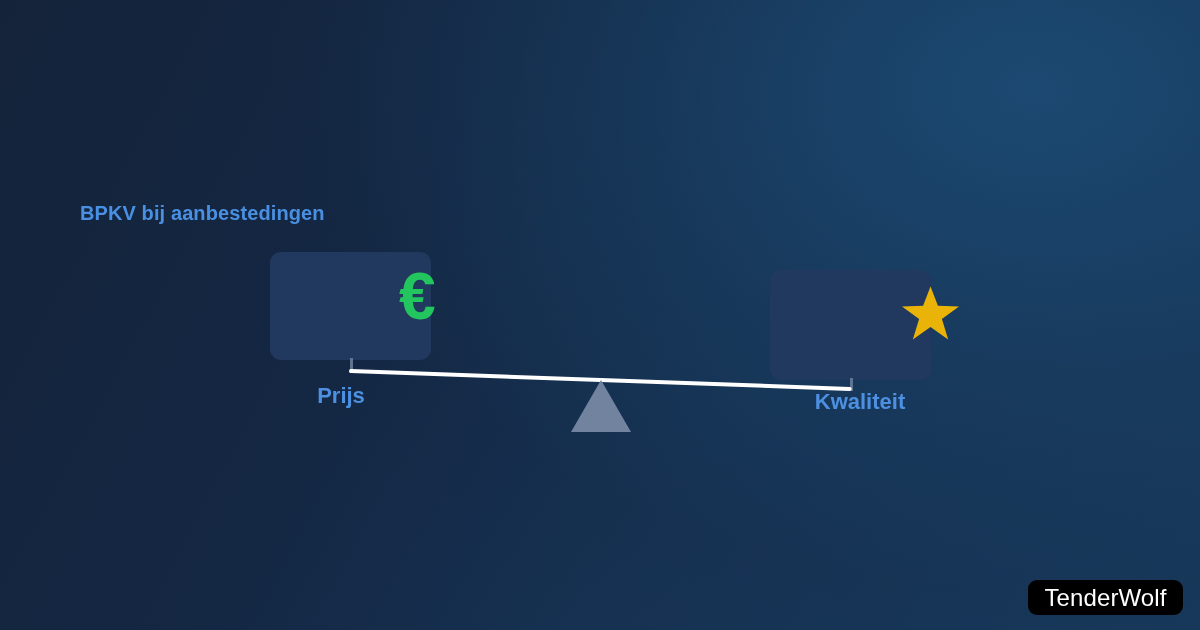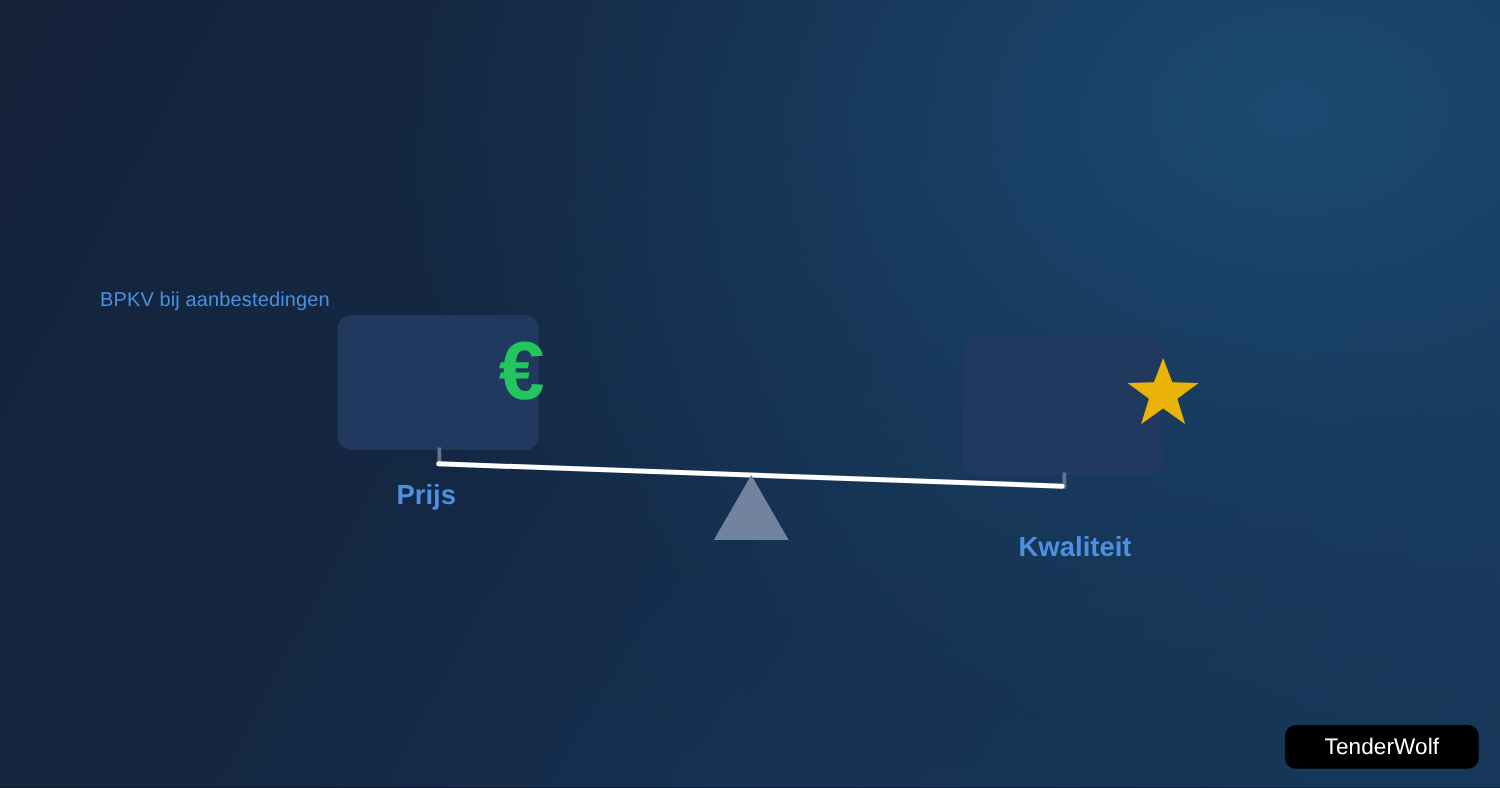--- a/index.html
+++ b/index.html
@@ -28,25 +28,25 @@
     color: #ffffff;
     font-size: 52px;
     font-weight: bold;
     line-height: 61px;
     letter-spacing: -0.3px;
     white-space: pre-line;
   }
   .subtitle {
     position: absolute;
     left: 80px;
-    top: 228px;
+    top: 200px;
     margin: 0;
     color: #4a90e2;
-    font-size: 16px;
-    font-weight: normal;
+    font-size: 20px;
+    font-weight: bold;
     line-height: 26px;
     letter-spacing: 0.1px;
   }
 
   
   .scale { position: absolute; left: 0; top: 0; width: 1200px; height: 630px; }
 
   .pan {
     position: absolute;
     border-radius: 11px;
@@ -108,33 +108,33 @@
   .pan-label {
     position: absolute;
     color: #4d8fe0;
     font-size: 22px;
     font-weight: bold;
     text-align: center;
     line-height: 26px;
     white-space: nowrap;
   }
   .label-price   { left: 241px; top: 383px; width: 200px; }
-  .label-quality { left: 760px; top: 425px; width: 200px; }
+  .label-quality { left: 760px; top: 389px; width: 200px; }
 
   
   .watermark {
     position: absolute;
     left: 1028px;
     top: 580px;
     width: 155px;
     height: 35px;
     border-radius: 9px;
     background: #000000;
     color: #ffffff;
-    font-size: 18px;
+    font-size: 24px;
     line-height: 35px;
     text-align: center;
     letter-spacing: 0.1px;
   }
 </style>
 </head>
 <body>
 
 <div id="canvas">
 

